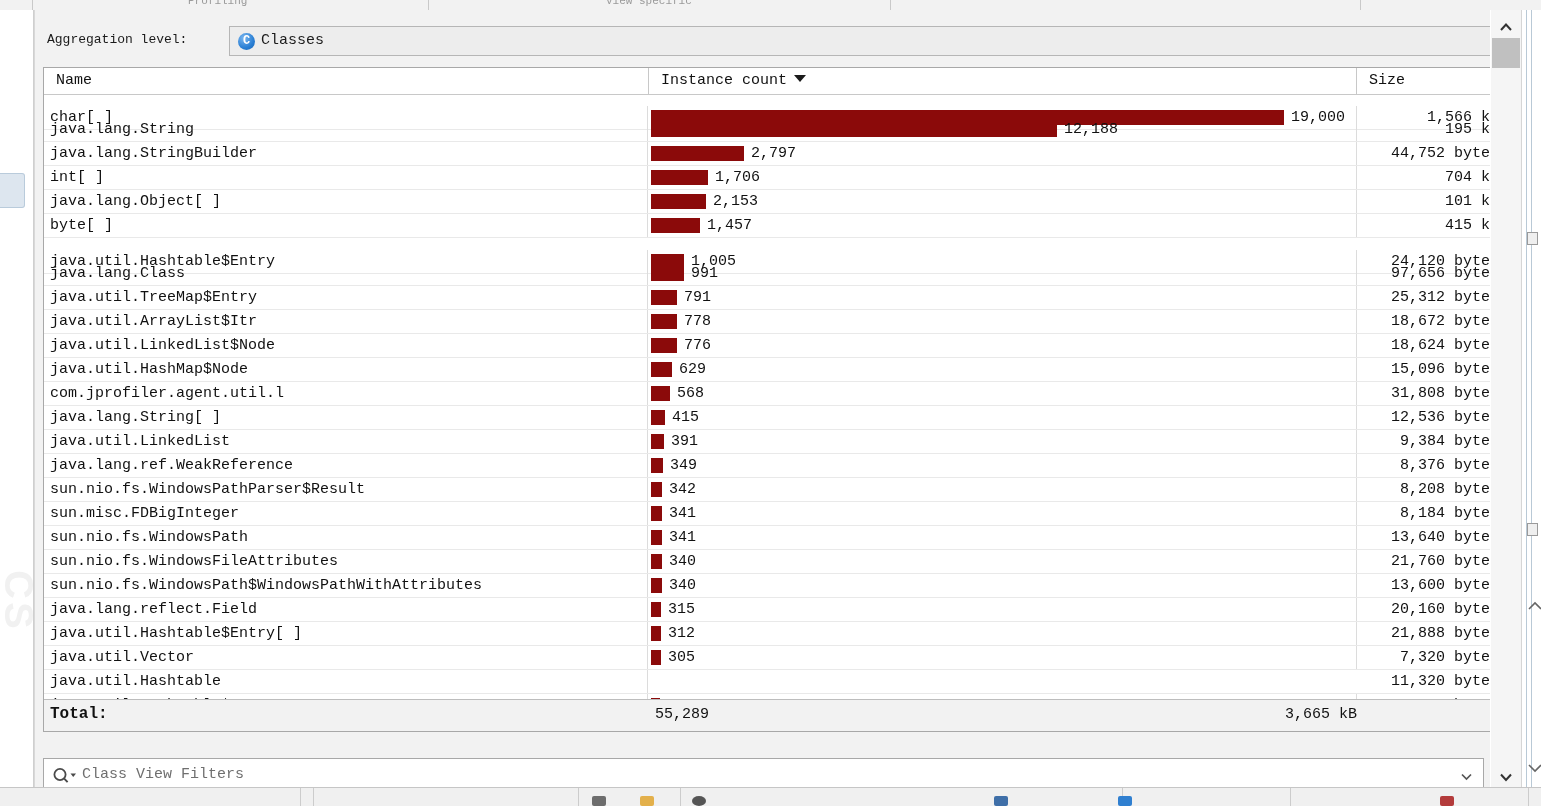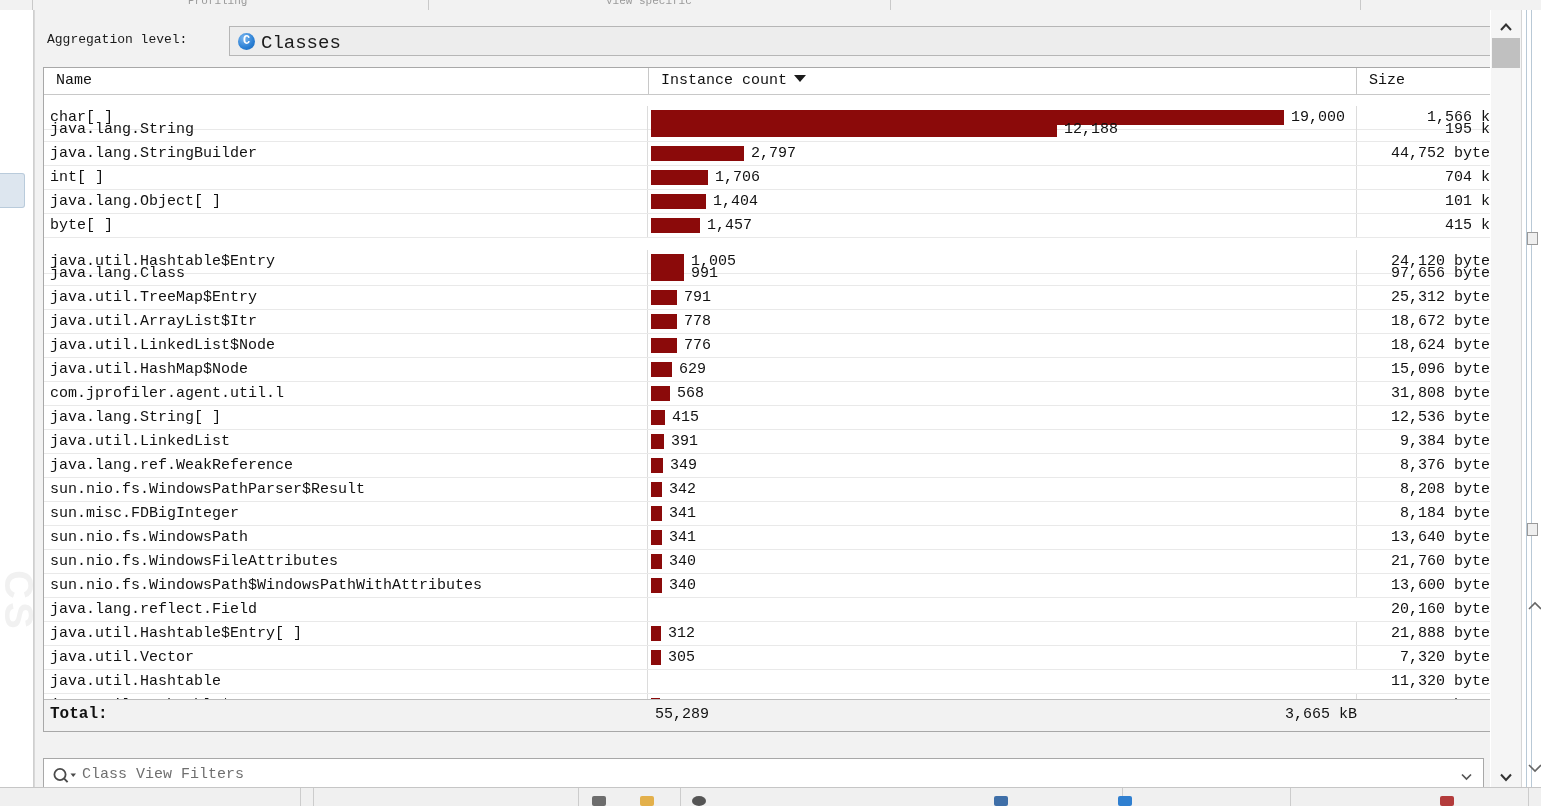--- a/index.html
+++ b/index.html
@@ -86,21 +86,21 @@
     width: 17px; height: 17px; border-radius: 50%;
     background: radial-gradient(circle at 35% 30%, #7ab6ef 0%, #2a7fd4 60%, #1665b5 100%);
     color: #ffffff;
     font-family: "Liberation Mono", monospace;
     font-size: 12px; font-weight: bold;
     text-align: center; line-height: 17px;
   }
   .agg-combo .c-text {
     position: absolute; left: 31px; top: 5px;
     font-family: "Liberation Mono", monospace;
-    font-size: 19px; color: #1b1b1b;
+    font-size: 15px; color: #1b1b1b;
   }
   .agg-combo .c-arrow {
     position: absolute; right: 10px; top: 9px;
     width: 13px; height: 13px;
   }
 
   
   .table-wrap {
     position: absolute; left: 8px; top: 57px;
     width: 1482px; height: 665px;
@@ -371,21 +371,21 @@
             <div class="cell-count">
               <div class="bar" style="width: 57px; background: rgb(139, 10, 10);"></div>
               <div class="cnt-label" style="left: 66px;">1,706</div>
             </div>
             <div class="cell-size">704 kB</div>
           </div>
           <div class="row" style="top: 96px;">
             <div class="cell-name">java.lang.Object[ ]</div>
             <div class="cell-count">
               <div class="bar" style="width: 55px; background: rgb(139, 10, 10);"></div>
-              <div class="cnt-label" style="left: 64px;">1,404</div>
+              <div class="cnt-label" style="left: 64px;">2,153</div>
             </div>
             <div class="cell-size">101 kB</div>
           </div>
           <div class="row" style="top: 120px;">
             <div class="cell-name">byte[ ]</div>
             <div class="cell-count">
               <div class="bar" style="width: 49px; background: rgb(139, 10, 10);"></div>
               <div class="cnt-label" style="left: 58px;">1,457</div>
             </div>
             <div class="cell-size">415 kB</div>
@@ -505,20 +505,24 @@
           <div class="row" style="top: 480px;">
             <div class="cell-name">sun.nio.fs.WindowsPath$WindowsPathWithAttributes</div>
             <div class="cell-count">
               <div class="bar" style="width: 11px; background: rgb(139, 10, 10);"></div>
               <div class="cnt-label" style="left: 20px;">340</div>
             </div>
             <div class="cell-size">13,600 bytes</div>
           </div>
           <div class="row" style="top: 504px;">
             <div class="cell-name">java.lang.reflect.Field</div>
+            <div class="cell-count">
+              <div class="bar" style="width: 10px; background: rgb(139, 10, 10);"></div>
+              <div class="cnt-label" style="left: 19px;">315</div>
+            </div>
             <div class="cell-size">20,160 bytes</div>
           </div>
           <div class="row" style="top: 528px;">
             <div class="cell-name">java.util.Hashtable$Entry[ ]</div>
             <div class="cell-count">
               <div class="bar" style="width: 10px; background: rgb(139, 10, 10);"></div>
               <div class="cnt-label" style="left: 19px;">312</div>
             </div>
             <div class="cell-size">21,888 bytes</div>
           </div>

